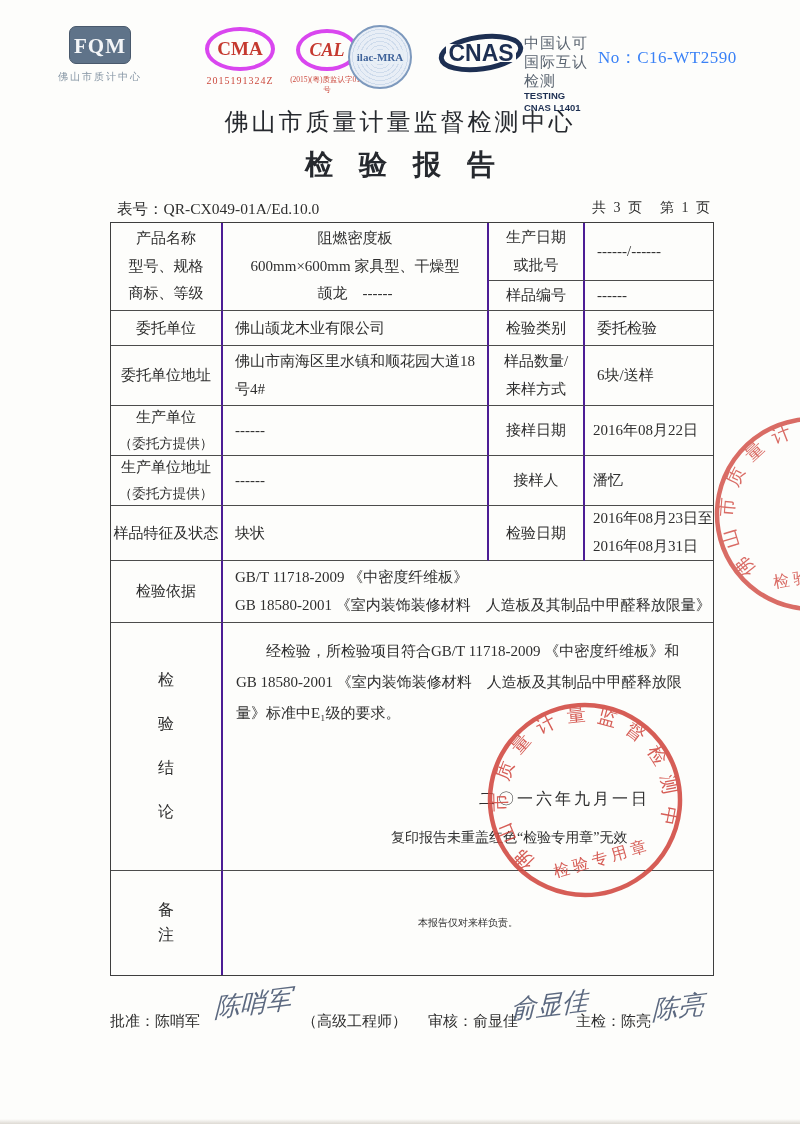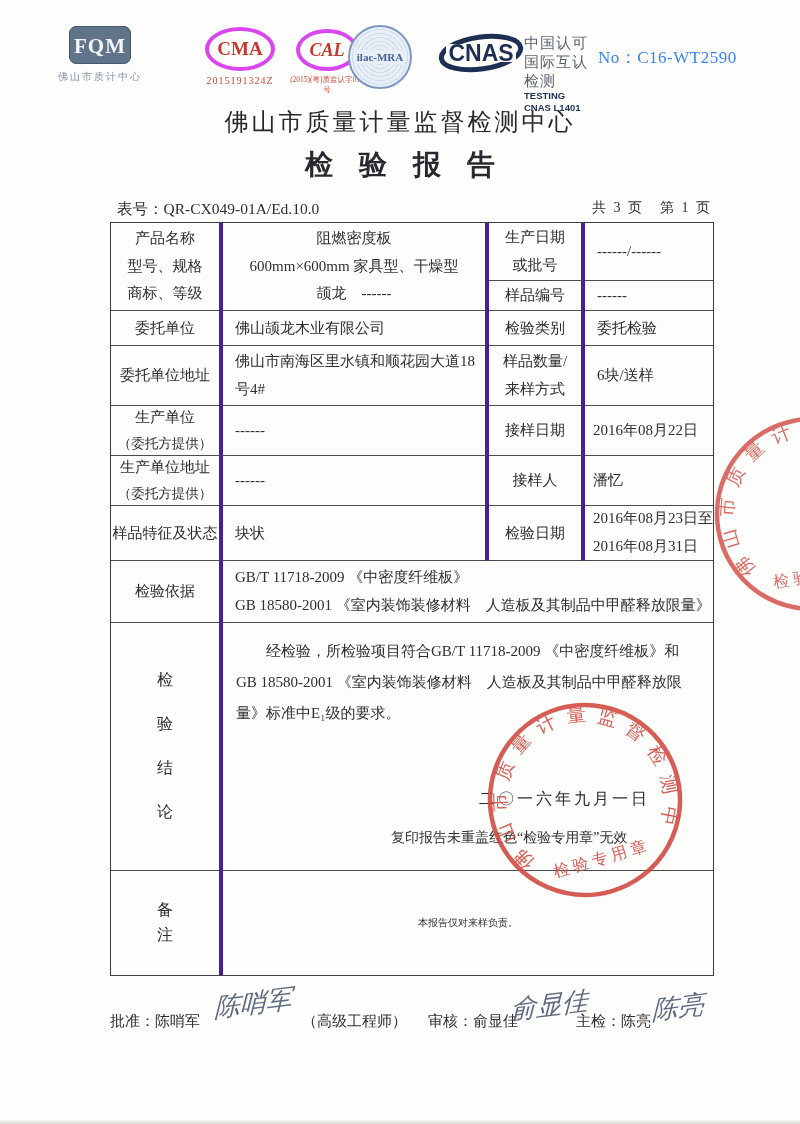--- a/index.html
+++ b/index.html
@@ -45,21 +45,21 @@
   
   .meta-form{ position:absolute; left:117px; top:199px; font-size:15.5px; }
   .meta-pages{ position:absolute; right:88px; top:199px; font-size:14px; letter-spacing:2px; }
 
   
   .rpt-table{ position:absolute; left:110px; top:222px; width:604px; height:754px;
     display:grid; border:1.6px solid #3e3e3e;
     grid-template-columns:112px 266px 96px 1fr;
     grid-template-rows:58px 30px 35px 60px 50px 50px 55px 62px 248px 1fr;
     font-size:15px; }
-  .cell{ border-right:4px solid #4c1d95; border-bottom:1px solid #4c4c4c;
+  .cell{ border-right:2px solid #4c1d95; border-bottom:1px solid #4c4c4c;
     display:flex; flex-direction:column; justify-content:center; }
   .cell.last-col{ border-right:none; }
   .cell.last-row{ border-bottom:none; }
   .c-center{ align-items:center; text-align:center; }
   .c-left{ padding-left:12px; align-items:flex-start; text-align:left; }
   .lh{ line-height:1.85; }
   .vertical-label{ justify-content:space-evenly; align-items:center; padding:24px 0; font-size:16px; }
 
   .concl-wrap{ position:relative; display:block; }
   .concl-text{ padding:13px 14px 0 13px; text-indent:2em; line-height:2.05; font-size:15px; }

